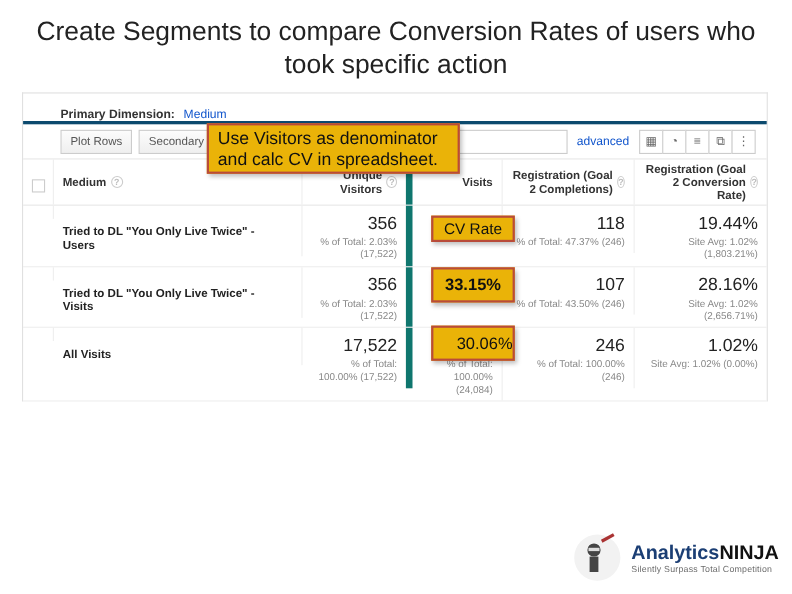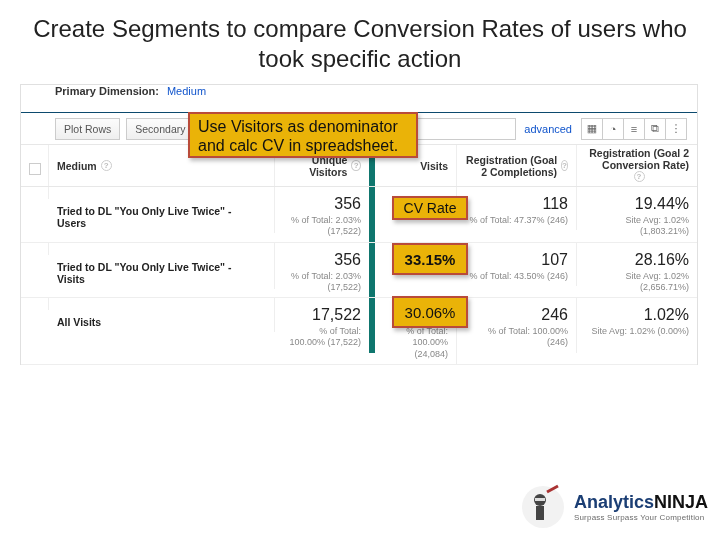--- a/index.html
+++ b/index.html
@@ -1,50 +1,50 @@
 <!DOCTYPE html>
 <html><head>
 <meta charset="utf-8">
 <style>
   * { box-sizing: border-box; margin: 0; padding: 0; }
   body { width: 720px; height: 540px; font-family: Arial, sans-serif; background: #fff; position: relative; }
   .title { text-align: center; font-size: 24px; color: #222; padding: 14px 10px 10px; line-height: 1.25; }
   .panel { margin: 0 22px 0 20px; border: 1px solid #e0e0e0; border-bottom: none; background: #fff; font-size: 10px; color: #555; }
-  .row-top { border-bottom: 1px solid #0c4a6e; height: 28px; display:flex; align-items:flex-start; padding:0 10px 0 34px; font-size: 11px; color:#333; }
+  .row-top { border-bottom: 3px solid #0c4a6e; height: 28px; display:flex; align-items:flex-end; padding:0 10px 0 34px; font-size: 11px; color:#333; }
   .row-top b { font-weight: bold; margin-right: 6px;}
   .row-top .link { color:#1155cc; margin-left:2px; }
   .row-sec { border-bottom: 1px solid #e7e7e7; height: 32px; display:flex; align-items:center; padding:0 10px 0 34px; }
   .btn { border:1px solid #ccc; background: linear-gradient(#fcfcfc,#efefef); color:#555; height:22px; display:inline-flex; align-items:center; padding:0 8px; font-size:10.5px; margin-right:6px; }
   .row-sec .flex { flex:1; }
   .search { display:flex; align-items:center; border:1px solid #ccc; height:22px; width:120px; background:#fff; margin-right:2px; }
   .search .mag { width:20px; text-align:center; color:#888; font-size:12px; border-right:1px solid #ccc; }
   .advanced { color:#1155cc; font-size:11px; margin-left:6px; margin-right:10px; }
   .ibar { display:flex; }
   .ibtn { width:22px; height:22px; border:1px solid #ccc; margin-left:-1px; background:#fff; display:flex; align-items:center; justify-content:center; font-size:11px; color:#666; }
   .theadrow { display:flex; border-bottom:1px solid #e7e7e7; height:42px; }
   .cell { padding:4px 8px 4px 8px; font-size:10.5px; color:#333; }
   .h { font-weight:bold; color:#333; display:flex; align-items:center; }
   .h .help { color:#bbb; border:1px solid #ccc; border-radius:50%; width:11px; height:11px; font-size:8px; line-height:10px; text-align:center; margin-left:4px; }
   .c0 { width:28px; border-right:1px solid #eee; flex:none;}
   .c1 { flex:1.45; border-right:1px solid #eee;}
   .c2 { width:100px; text-align:right; border-right:6px solid #0f766e;}
   .c3 { width:82px; text-align:right; border-right:1px solid #eee;}
   .c4 { width:120px; text-align:right; border-right:1px solid #eee;}
-  .c5 { width:120px; text-align:right;flex-direction:column;}
+  .c5 { width:120px; text-align:right;}
   .datarow { display:flex; border-bottom:1px solid #eee; min-height:54px; align-items:flex-start; }
   .datarow .cell { padding-top:8px; }
   .big { font-size:16px; color:#222; }
   .sub { color:#888; font-size:9px; line-height:1.25; margin-top:2px; text-align:right;}
   .rowlabel { font-weight:bold; font-size:10.5px; color:#222; padding-top:10px;}
   .c1 .rowlabel { padding-right:6px; }
   .callout { position:absolute; border:2px solid #b94b3a; background:#eab308; box-shadow:2px 3px 4px rgba(0,0,0,.25); color:#111; }
   .call1 { left:188px; top:112px; width:230px; height:46px; font-size:16px; padding:3px 8px; line-height:1.2; }
   .call2 { left:392px; top:196px; width:76px; height:24px; font-size:14px; text-align:center; padding:2px 0; }
   .call3 { left:392px; top:243px; width:76px; height:32px; font-size:15px; text-align:center; padding:6px 0;font-weight:bold; }
-  .call4 { left:392px; top:296px; width:76px; height:32px; font-size:15px; text-align:center; padding:6px 0; }
+  .call4 { left:392px; top:296px; width:76px; height:32px; font-size:15px; text-align:right; padding:6px 0; }
   .logo-wrap { position:absolute; right:12px; bottom:10px; font-size:0; }
   .ninja { display:inline-block; vertical-align:middle; margin-right:8px; }
   .brand { display:inline-block; vertical-align:middle; }
   .brand .t1 { font-size:18px; font-weight:bold; color:#1b3e74; }
   .brand .t1 b { color:#111; }
   .brand .t2 { font-size:8px; color:#6b6b6b; letter-spacing:.2px;}
   .check { width:12px;height:12px;border:1px solid #ccc; margin:14px auto 0; }
 </style>
 </head>
 <body>
@@ -177,15 +177,15 @@
 <div class="logo-wrap">
   <svg class="ninja" width="46" height="46" viewBox="0 0 46 46">
     <circle cx="23" cy="23" r="21" fill="#f2f2f2"></circle>
     <circle cx="20" cy="16" r="6" fill="#444"></circle>
     <rect x="15" y="14" width="10" height="3" fill="#ddd"></rect>
     <rect x="16" y="22" width="8" height="14" fill="#444"></rect>
     <line x1="27" y1="8" x2="38" y2="2" stroke="#a33" stroke-width="3"></line>
   </svg>
   <div class="brand">
     <div class="t1"><span>Analytics</span><b>NINJA</b></div>
-    <div class="t2">Surpass Surpass Your Competition</div>
+    <div class="t2">Silently Surpass Total Competition</div>
   </div>
 </div>
 
 </body></html>

